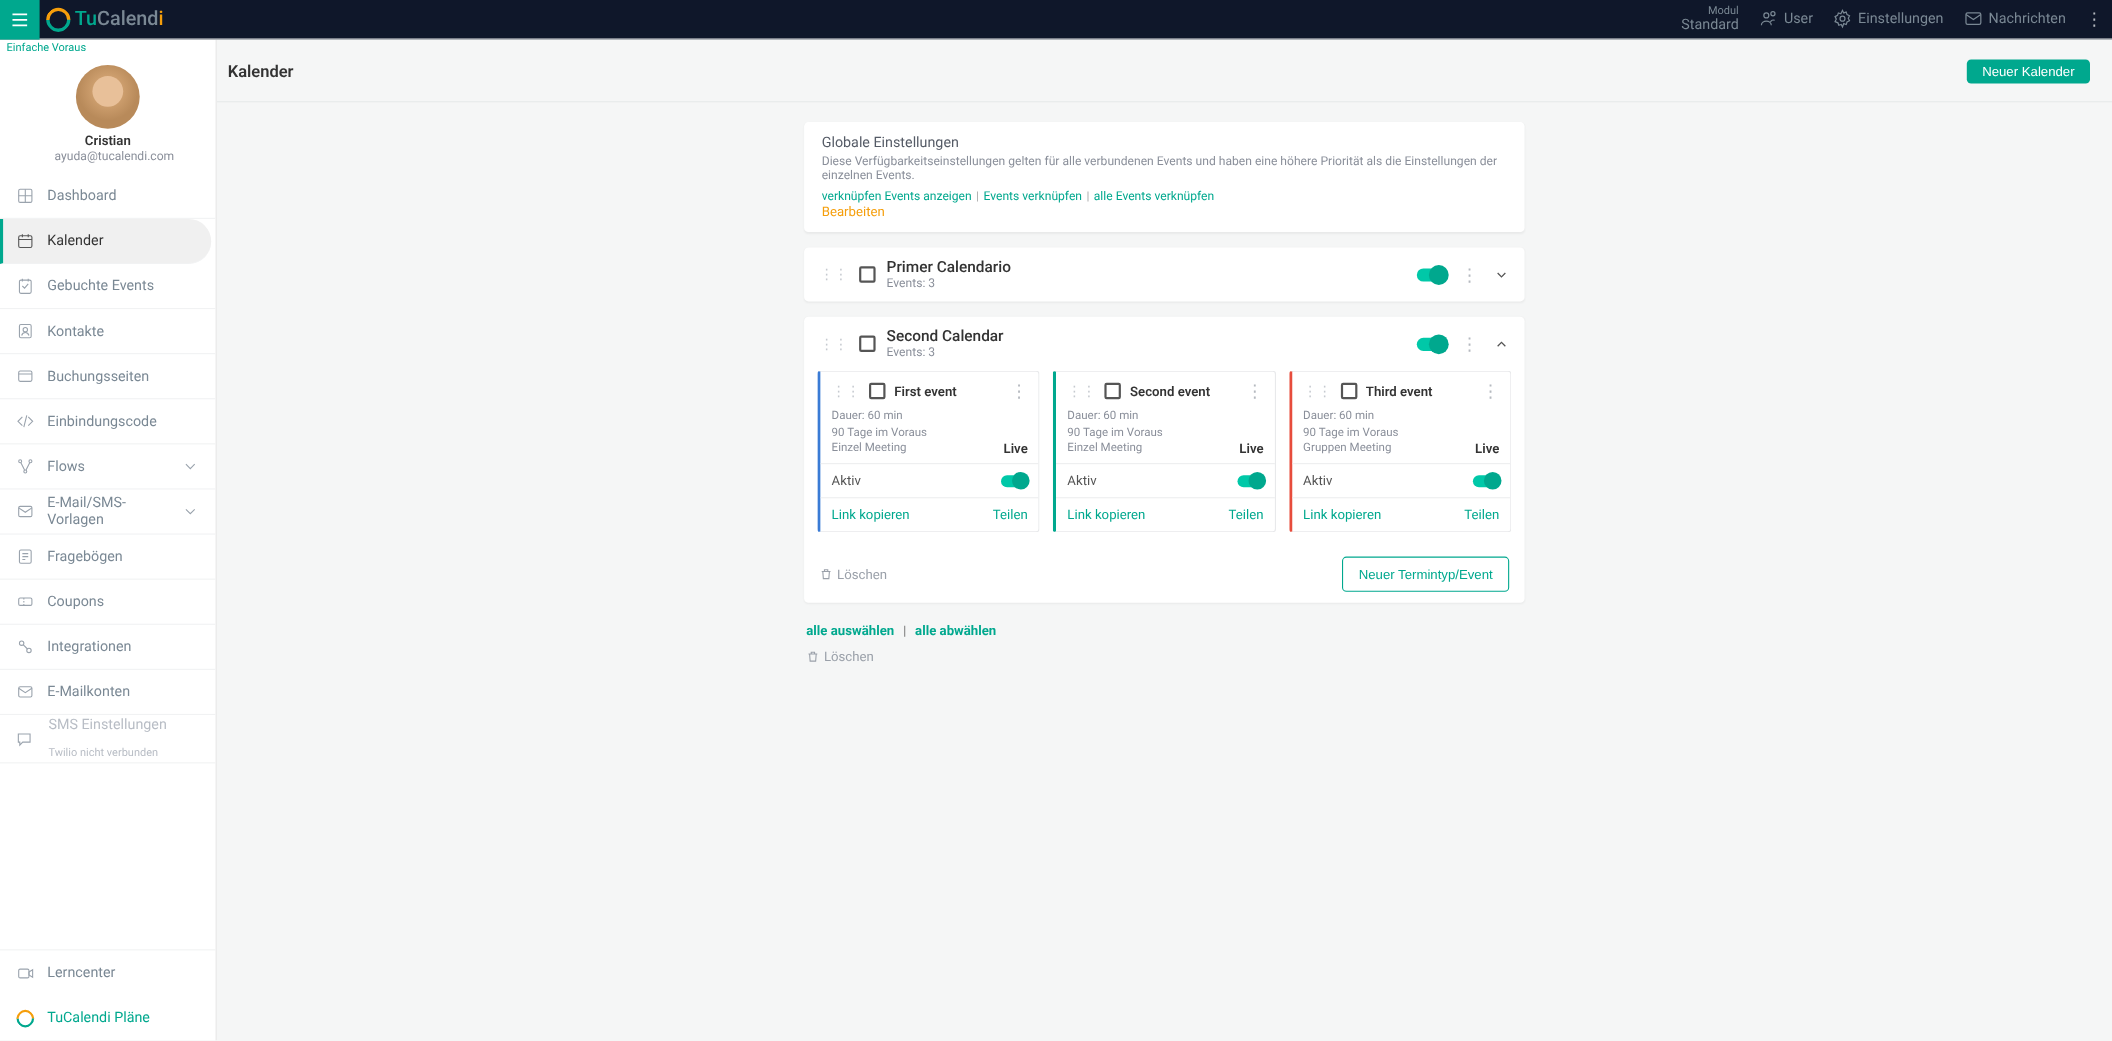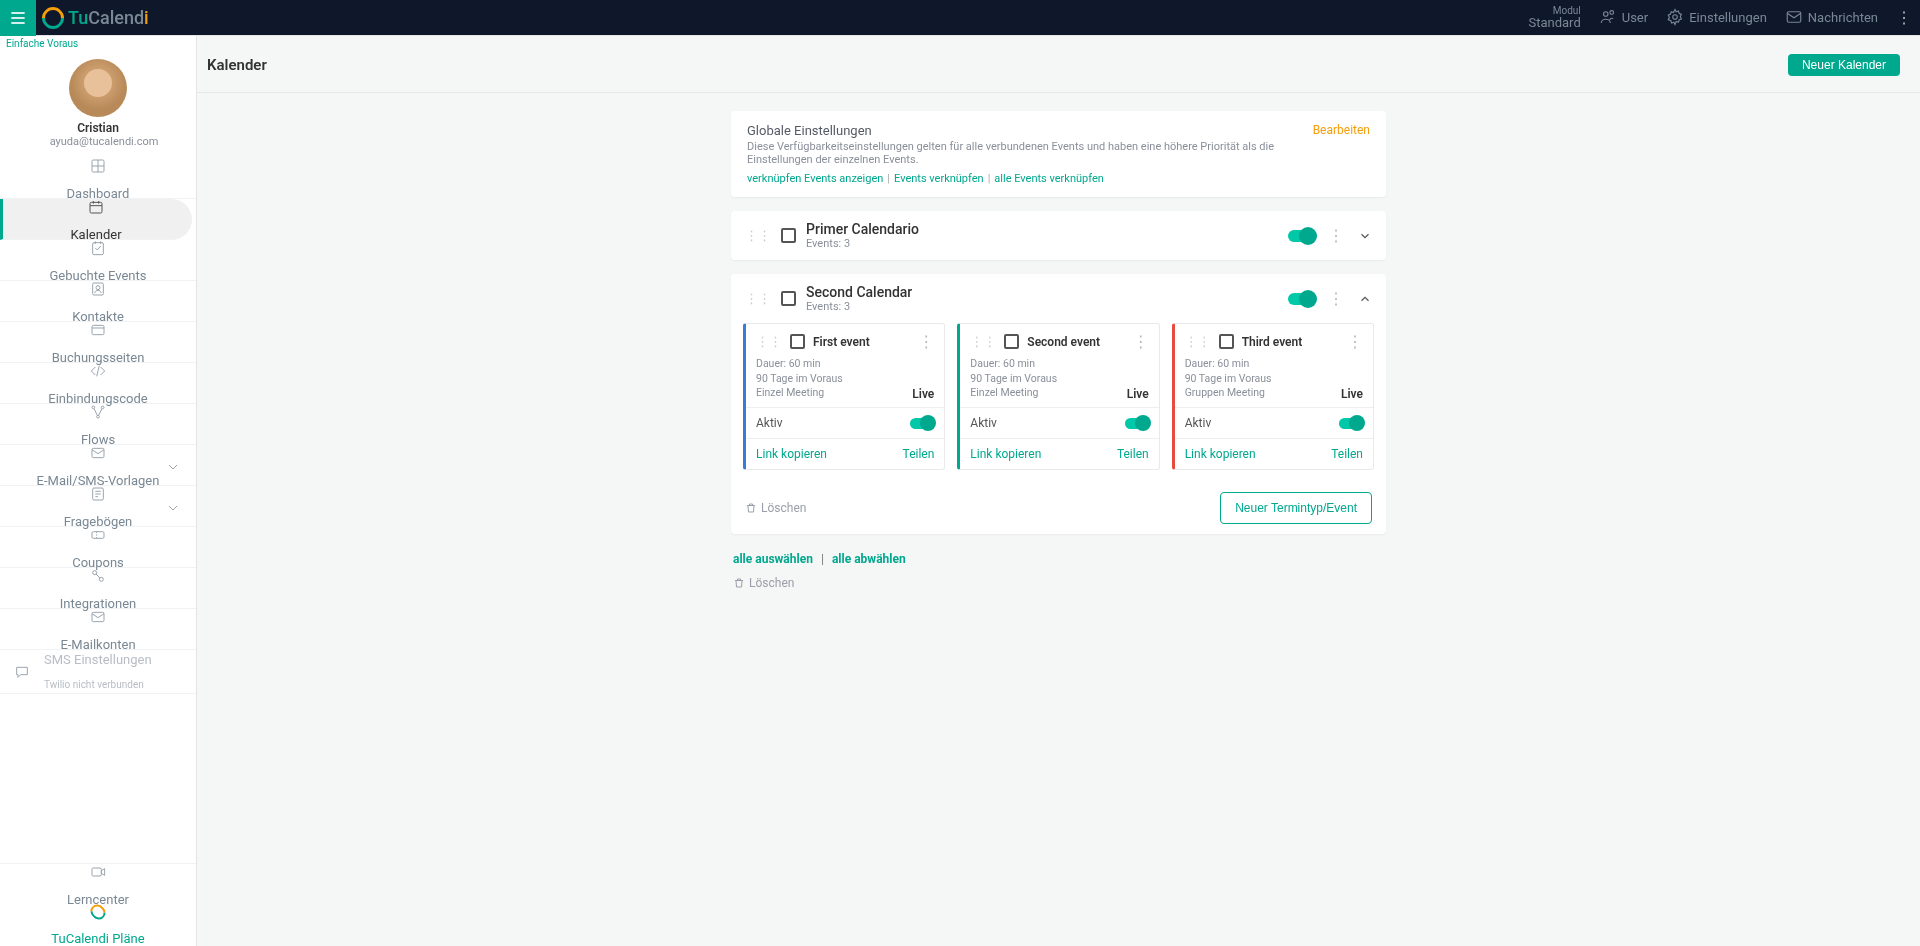--- a/index.html
+++ b/index.html
@@ -22,21 +22,21 @@
   .body-row { display:flex; height:calc(946px - 36px);}
   .sidebar { width:197px; background:#fff; border-right:1px solid #e5e5e5; display:flex; flex-direction:column;}
   .simple-view { font-size:10px; color:#00a88e; padding:2px 6px 6px 6px;}
   .profile { text-align:center; padding:4px 0 10px 0;}
   .avatar { width:58px; height:58px; border-radius:50%; background: radial-gradient(circle at 50% 40%, #d4a574 20%, #b88a5a 60%); margin:0 auto 4px; position:relative; overflow:hidden;}
   .avatar::after{content:""; position:absolute; left:15px; top:10px; width:28px; height:28px; border-radius:50%; background:#e8c099;}
   .prof-name { font-size:12px; font-weight:600; color:#333;}
   .prof-mail { font-size:11px; color:#8a8f9a;margin-left:12px;}
   
   .nav { flex:1; overflow:auto;}
-  .nav-item { display:flex; align-items:center; gap:12px; height:41px; padding:0 15px; font-size:13px; color:#7a8894; border-bottom:1px solid #f1f2f3; cursor:pointer;flex-direction:column;}
+  .nav-item { display:flex; align-items:center; gap:12px; height:41px; padding:0 15px; font-size:13px; color:#7a8894; border-bottom:1px solid #f1f2f3; cursor:pointer;}
   .nav-item.active { background:#f0f0f0; color:#333; border-left:3px solid #00a88e; border-radius:0 22px 22px 0; margin-right:4px; padding-left:12px;}
   .nav-item .chev { margin-left:auto; }
   .nav-item.disabled { color:#b8bdc5;}
   .nav-item.sub { line-height:1.2; flex-direction:column; align-items:flex-start; justify-content:center; padding-left:44px; height:44px;}
   .nav-item.sub .sub-sub{font-size:10px;}
   .nav-ic { width:16px; height:16px; flex-shrink:0; stroke:#9aa3ad; fill:none; stroke-width:1.5;}
   .nav-item.active .nav-ic{stroke:#555;}
   
   .sidebar-bottom { border-top:1px solid #f1f2f3;}
   .sidebar-bottom .nav-item{border-bottom:none;}
@@ -44,21 +44,21 @@
   
   
   .main { flex:1; overflow:auto; padding:0;}
   .main-head { display:flex; align-items:center; justify-content:space-between; padding:18px 20px 16px 10px; border-bottom:1px solid #e7e9e9;}
   .main-title { font-size:15px; font-weight:600; color:#333;}
   .btn-primary { background:#00a88e; color:#fff; border:none; border-radius:4px; padding:4px 14px; font-size:12px; cursor:pointer;}
   .btn-outline { background:#fff; color:#00a88e; border:1px solid #00a88e; border-radius:4px; padding:8px 14px; font-size:12px; cursor:pointer;}
   
   .content { max-width:655px; margin:18px auto 0 auto;}
   
-  .card { background:#fff; border-radius:4px; box-shadow:0 1px 2px rgba(0,0,0,0.05); margin-bottom:14px;}
+  .card { background:#fff; border-radius:4px; box-shadow:0 1px 2px rgba(0,0,0,0.05); margin-bottom:14px;flex-direction:column;}
   
   .global-card { padding:12px 16px; display:flex; justify-content:space-between; align-items:flex-start;}
   .glob-title { font-size:13px; color:#555b66; margin-bottom:2px;}
   .glob-desc { font-size:11px; color:#8a8f9a; margin-bottom:6px;}
   .glob-links { font-size:11px;}
   .glob-links a{ color:#00a88e; text-decoration:none;}
   .glob-links .sep{color:#aaa; margin:0 4px;}
   .edit-link{ color:#f59e0b; font-size:12px; cursor:pointer;}
   
   .cal-head { display:flex; align-items:center; padding:10px 14px; gap:10px;}

